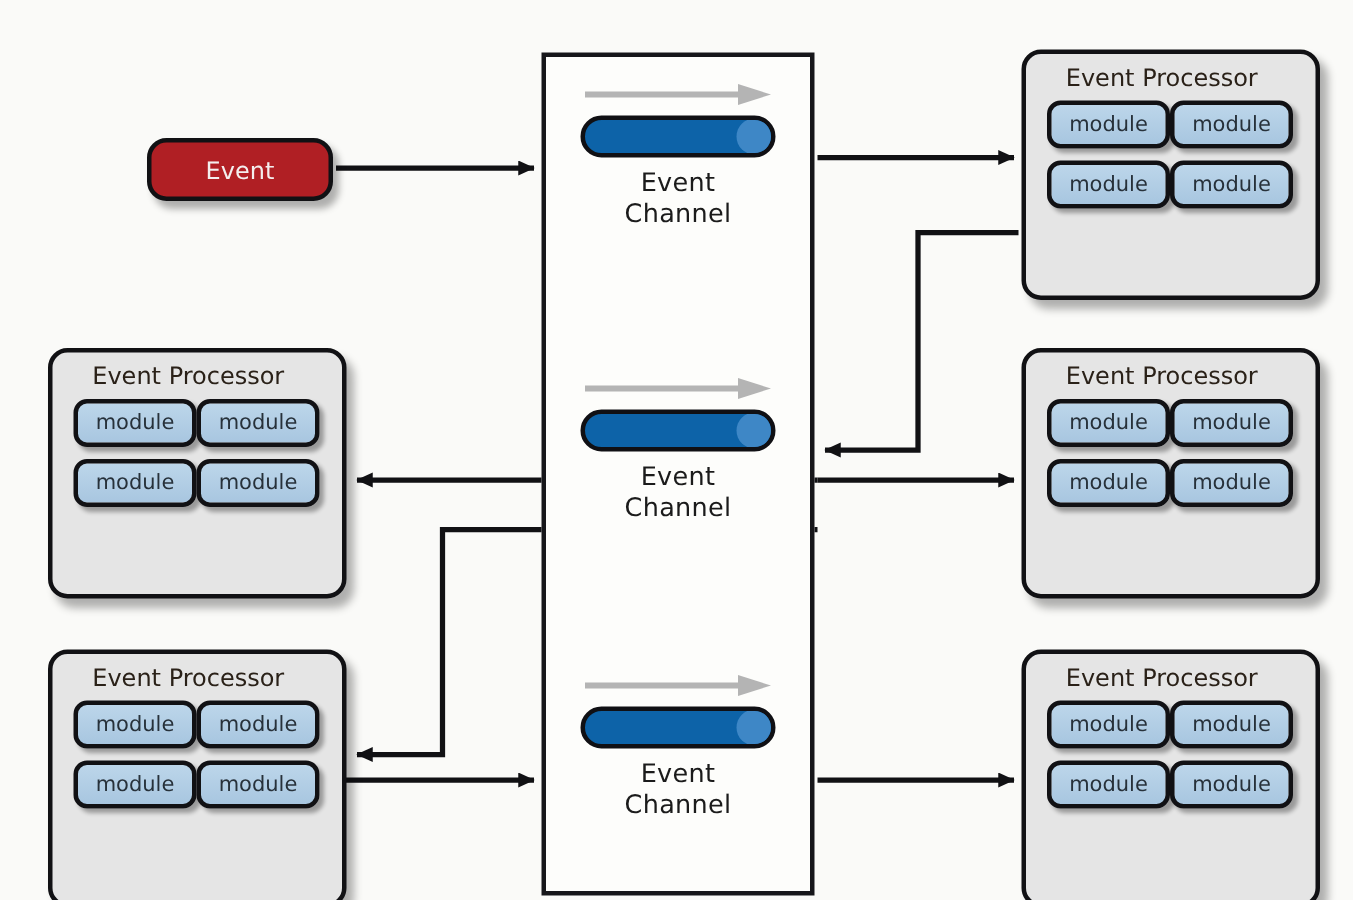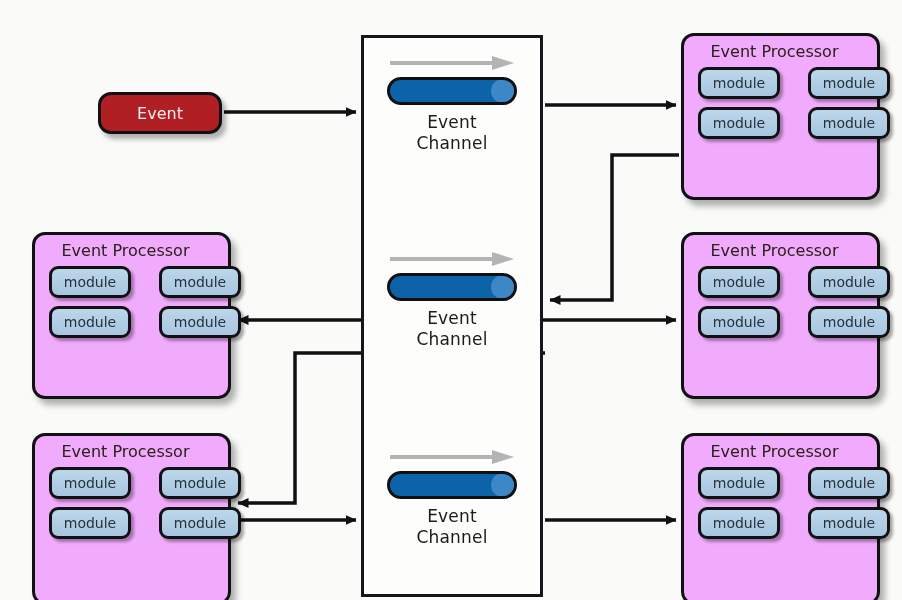--- a/index.html
+++ b/index.html
@@ -118,39 +118,39 @@
     justify-content: center;
     color: #f4eeee;
     font-size: 16px;
     font-family: "DejaVu Sans", sans-serif;
     box-shadow: 4px 5px 5px rgba(0,0,0,0.30);
   }
 
   
   .processor {
     position: absolute;
-    background: #f0abfc;
+    background: #e5e5e5;
     border: 3px solid #111114;
     border-radius: 13px;
     box-sizing: border-box;
     box-shadow: 5px 6px 6px rgba(0,0,0,0.30);
     padding: 6px 26px 12px 14px;
   }
   .processor-title {
     text-align: center;
     font-size: 16px;
     color: #2a2118;
     font-family: "DejaVu Sans", sans-serif;
     margin-bottom: 6px;
     white-space: nowrap;
   }
   .module-grid {
     display: grid;
     grid-template-columns: 1fr 1fr;
-    gap: 8px 28px;
+    gap: 8px 0;
     justify-items: center;
   }
   .module {
     width: 82px;
     height: 32px;
     background: linear-gradient(180deg, #bcd6ea 0%, #a8c6e0 100%);
     border: 3px solid #111114;
     border-radius: 9px;
     box-sizing: border-box;
     display: flex;

